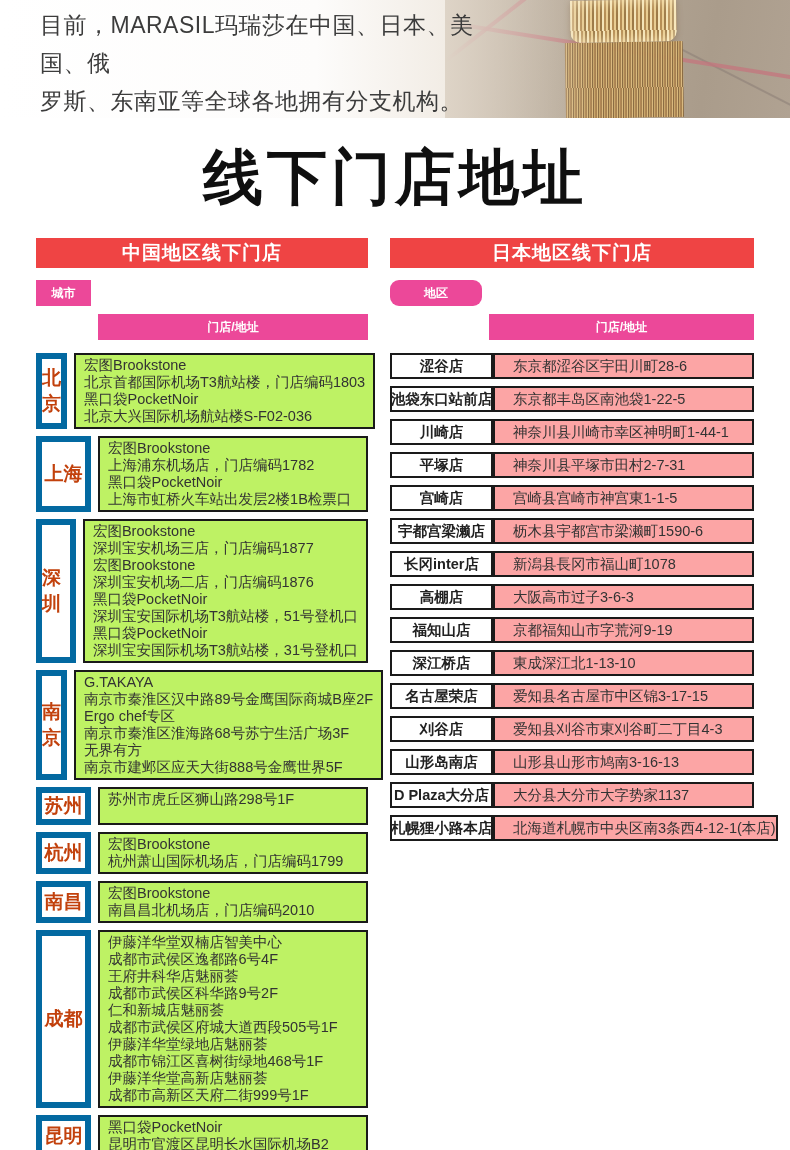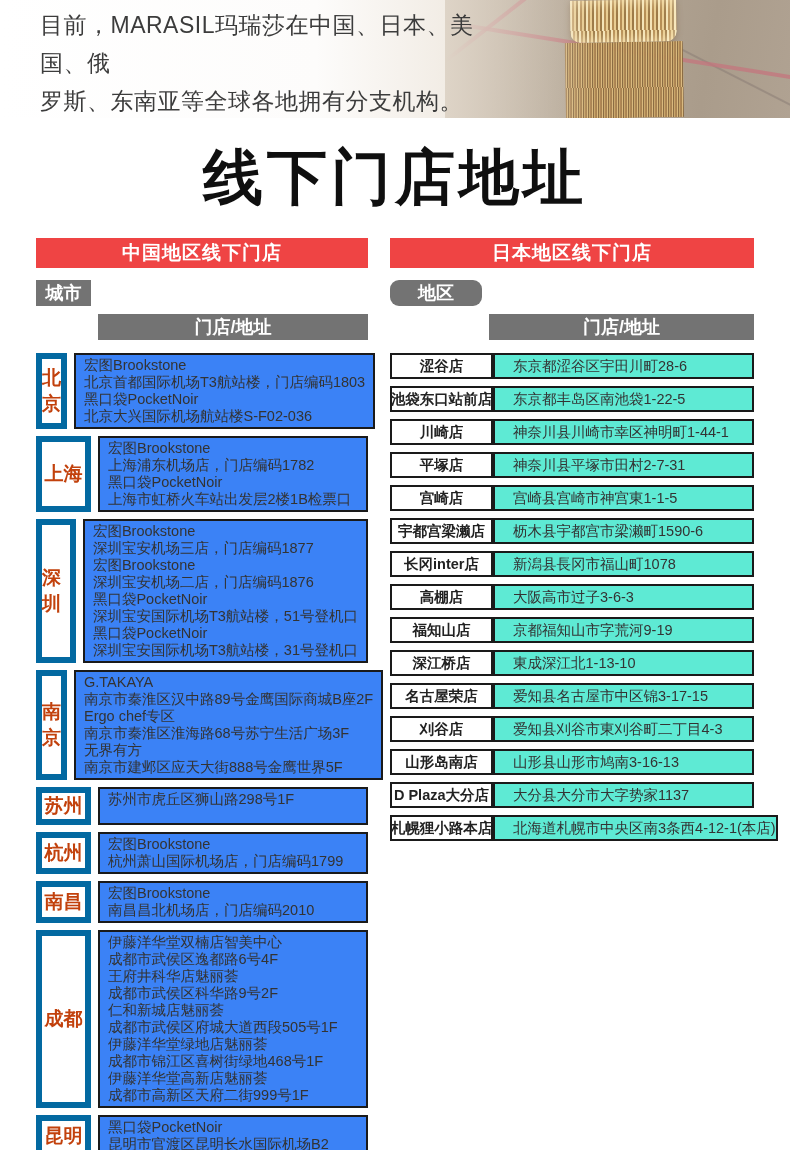--- a/index.html
+++ b/index.html
@@ -37,42 +37,42 @@
 
   
   .tables { display:flex; align-items:stretch; padding:0 36px; margin-top:24px; }
   .tbl.china { width:332px; }
   .tbl.japan { width:364px; }
   .divider { width:2px; background:#2a2a2a; margin-left:10px; margin-right:12px; }
 
   .tbl-title { height:30px; line-height:30px; background:#ef4444; color:#ffffff;
                font-size:19px; font-weight:700; text-align:center; letter-spacing:1px; margin-bottom:12px; }
   .col-heads { display:flex; gap:7px; margin-bottom:13px; }
-  .head { height:26px; line-height:26px; background:#737373; color:#ffffff;
-          font-size:18px; font-weight:700; text-align:center; }
+  .head { height:26px; line-height:26px; background:#ec4899; color:#ffffff;
+          font-size:12px; font-weight:700; text-align:center; }
   .head.city-w { width:55px; }
   .head.region-w { width:92px;border-radius:9px; }
   .head.grow { flex:1;margin-top:34px; }
 
   .rows { display:flex; flex-direction:column; }
 
   
   .c-row { display:flex; gap:7px; margin-bottom:7px; }
   .c-city { width:55px; border:6px solid #0369a1; background:#fff; display:flex;
             align-items:center; justify-content:center; font-size:19px; font-weight:700; color:#c2410c; }
-  .c-addr { flex:1; border:2px solid #1a1a1a; background:#3b82f6; padding:2px 8px;
+  .c-addr { flex:1; border:2px solid #1a1a1a; background:#bef264; padding:2px 8px;
             font-size:14.5px; line-height:17px; color:#333; }
   .addr-line { white-space:nowrap; }
 
   
   .j-row { display:flex; gap:0; margin-bottom:7px; }
   .j-label { width:103px; height:26px; border:2px solid #1a1a1a; background:#fff;
              display:flex; align-items:center; justify-content:center;
              font-size:14.5px; font-weight:700; color:#222; white-space:nowrap; }
-  .j-addr  { flex:1; height:26px; border:2px solid #1a1a1a; background:#5eead4;
+  .j-addr  { flex:1; height:26px; border:2px solid #1a1a1a; background:#fca5a5;
              line-height:22px; padding-left:18px; font-size:14.5px; color:#333; white-space:nowrap; }
 </style>
 </head>
 <body>
 
 <div class="banner">
   <div class="photo">
     <div class="floor-seam"></div>
     <div class="floor-line line1"></div>
     <div class="floor-line line2"></div>

